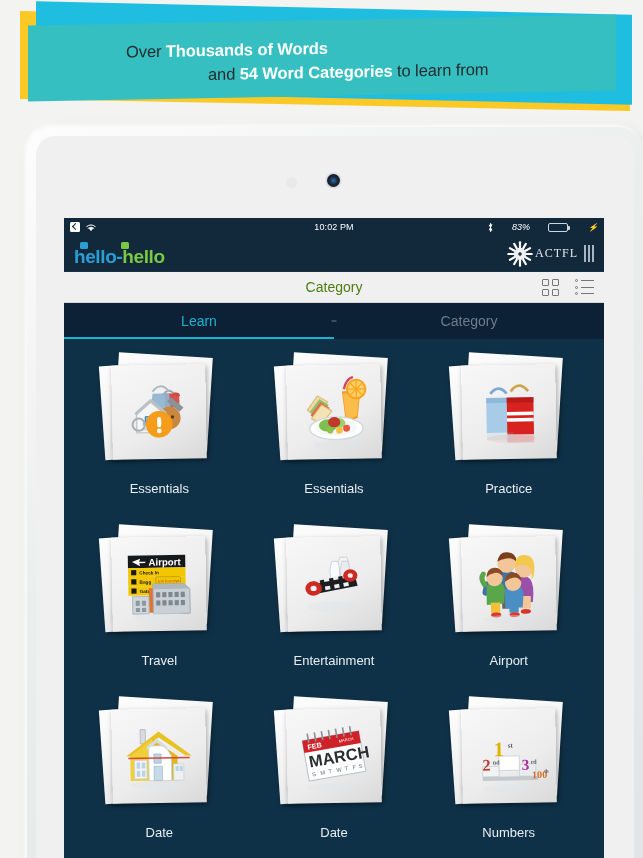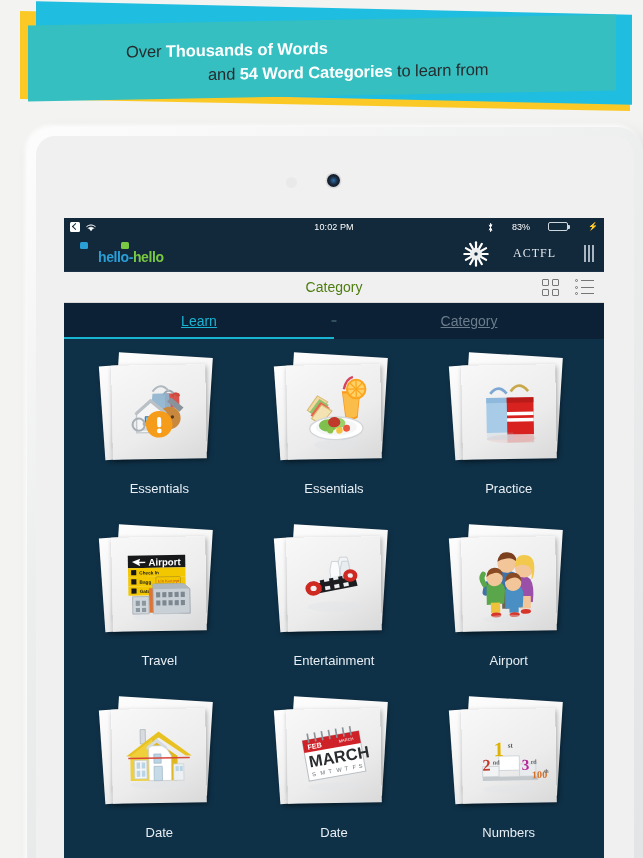--- a/index.html
+++ b/index.html
@@ -140,23 +140,24 @@
   .sb-time {
     position: absolute;
     left: 0; right: 0;
     text-align: center;
     font-size: 9px;
     letter-spacing: 0.1px;
   }
   .sb-right {
     margin-left: auto;
     display: flex;
-    align-items: flex-start;
+    align-items: center;
     gap: 18px;
     font-size: 9px;
+    font-style: italic;
   }
   .sb-bt { width: 7px; height: 11px; display: block; }
   .sb-batt {
     width: 20px; height: 9px;
     border: 1px solid #cfd6dc;
     border-radius: 2px;
     padding: 1px;
     position: relative;
   }
   .sb-batt::after {
@@ -179,25 +180,24 @@
   .navbar {
     height: 36px;
     background: #12283b;
     display: flex;
     align-items: center;
     padding: 0 10px;
     border-bottom: 1px solid #1b3349;
   }
   .logo { position: relative; padding-top: 7px; }
   .logo-text {
-    font-size: 14px;
+    font-size: 19px;
     font-weight: bold;
     letter-spacing: -0.4px;
     line-height: 14px;
-    margin-left: 24px;
   }
   .logo-a { color: #2a9fd6; }
   .logo-dash { color: #2a9fd6; }
   .logo-b { color: #7ac943; }
   .bub {
     position: absolute;
     width: 8px; height: 7px;
     border-radius: 1.5px;
     top: -1px;
   }
@@ -211,21 +211,21 @@
   }
   .bub1 { left: 6px; background: #2a9fd6; }
   .bub1::after { border-top-color: #2a9fd6; }
   .bub2 { left: 47px; background: #7ac943; }
   .bub2::after { border-top-color: #7ac943; }
 
   .nav-right {
     margin-left: auto;
     display: flex;
     align-items: center;
-    gap: 24px;
+    gap: 2px;
   }
   .actfl-mark { width: 26px; height: 26px; display: block; }
   .actfl-text {
     color: #e4e9ee;
     font-size: 12px;
     font-family: "Liberation Serif", serif;
     letter-spacing: 1px;
   }
   .nav-bars { display: flex; gap: 2px; padding-left: 4px; }
   .nav-bars i {
@@ -285,21 +285,20 @@
     display: flex;
     position: relative;
   }
   .tab {
     flex: 1;
     display: flex;
     align-items: center;
     justify-content: center;
     font-size: 14px;
     position: relative;
-    text-decoration: underline;
   }
   .tab.active { color: #1ab4d3; }
   .tab.inactive { color: #6b7d8c; }
   .tab.active::after {
     content: "";
     position: absolute;
     left: 0; right: 0; bottom: 0;
     height: 2px;
     background: #1ab4d3;
   }

